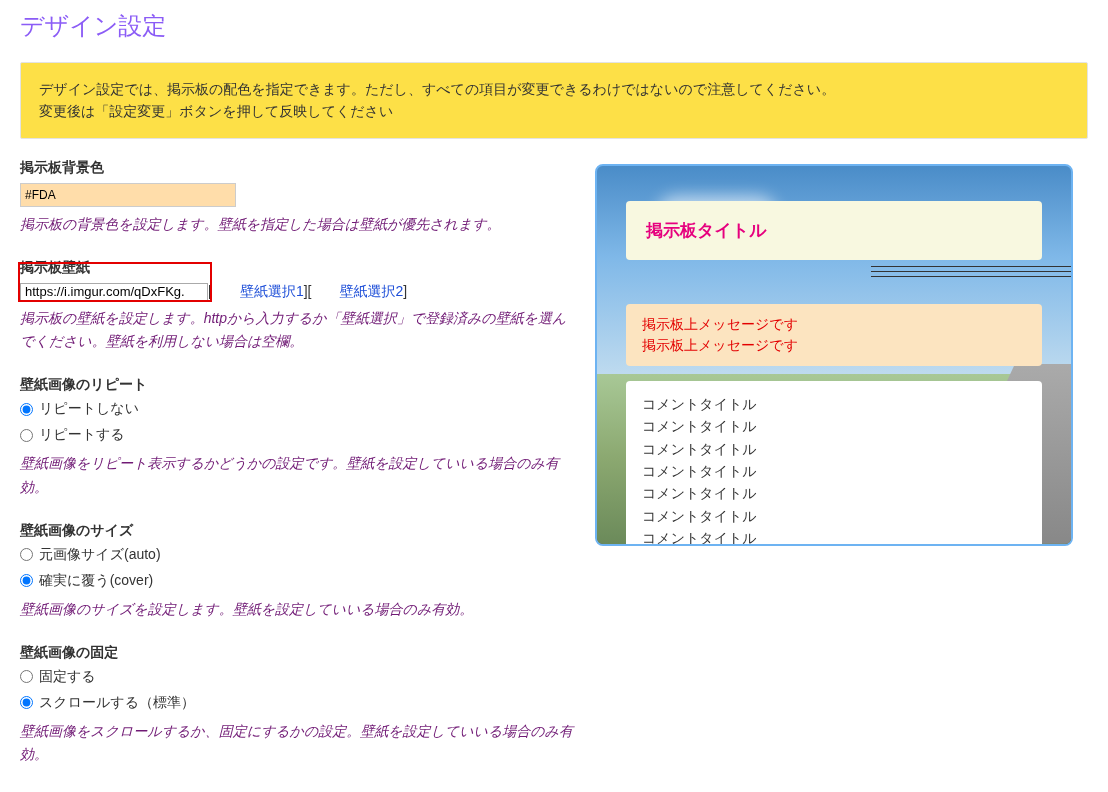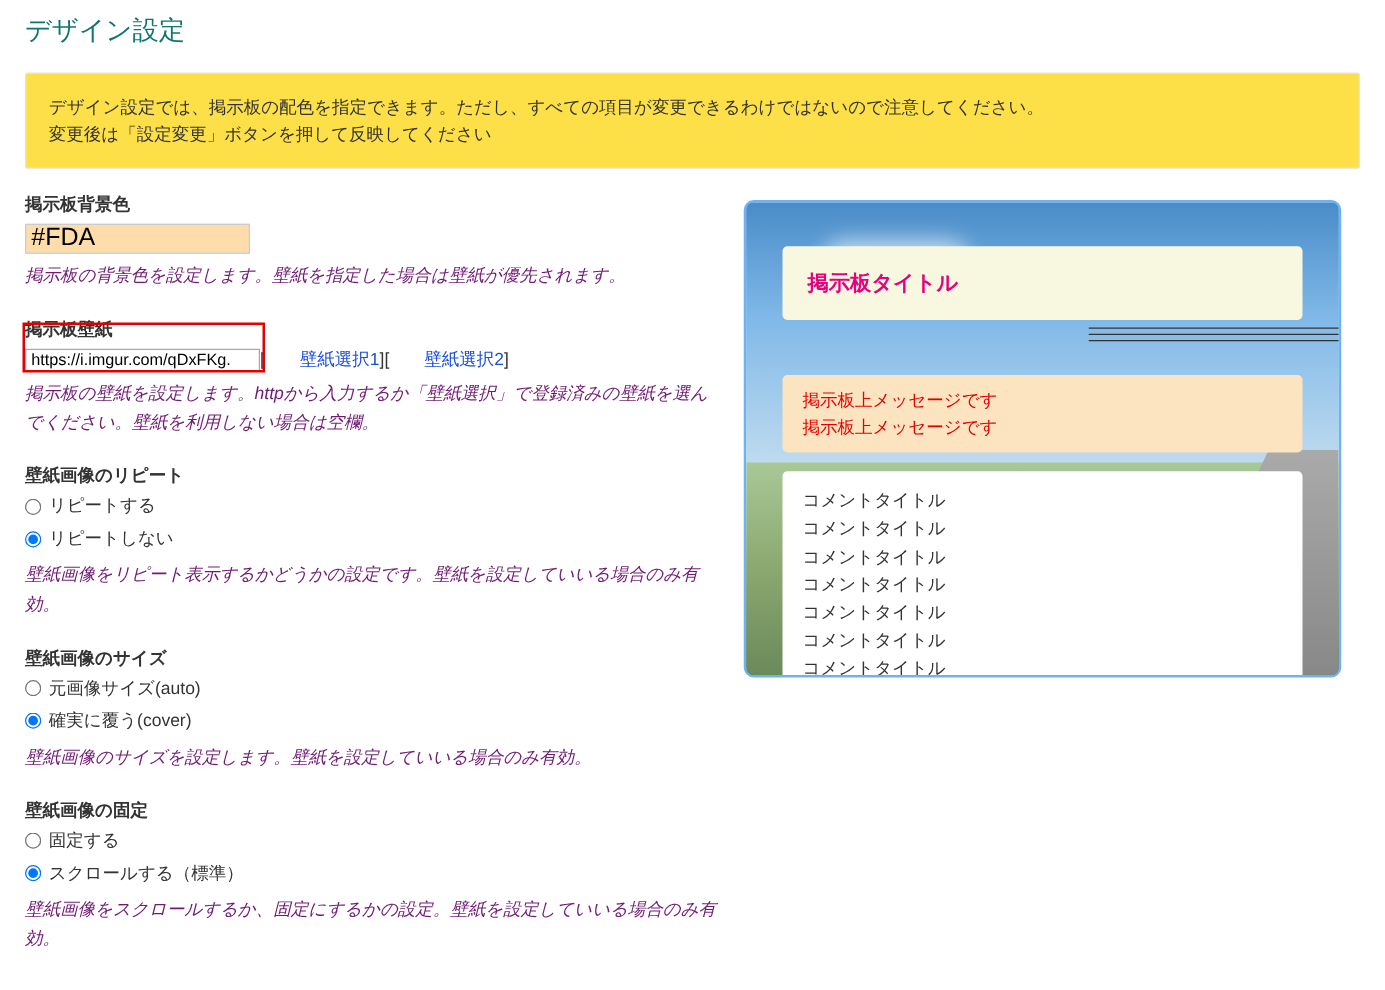--- a/index.html
+++ b/index.html
@@ -1,26 +1,26 @@
 <!DOCTYPE html>
 <html><head>
   <meta charset="utf-8">
   <style>
     * { margin: 0; padding: 0; box-sizing: border-box; }
     body { font-family: "Hiragino Kaku Gothic ProN", "Meiryo", sans-serif; font-size: 14px; color: #333; background: #fff; }
     .container { width: 1108px; padding: 10px 20px; }
-    .page-title { font-size: 21px; font-weight: normal; color: #0f766e; margin-bottom: 20px; }
+    .page-title { font-size: 24px; font-weight: normal; color: #8b5cf6; margin-bottom: 20px; }
     .info-box { background: #fde047; border: 1px solid #e3e3e3; padding: 15px 18px; border-radius: 2px; margin-bottom: 20px; line-height: 1.6; color: #333; }
     .content { display: flex; gap: 20px; }
     .left-col { flex: 0 0 555px; }
     .right-col { flex: 0 0 480px; padding-top: 5px; }
     .field-label { font-weight: bold; margin-bottom: 6px; font-size: 14px; }
     .field-group { margin-bottom: 22px; }
     .field-help { color: #701a75; margin-top: 6px; line-height: 1.7; font-style: italic; }
-    .bg-color-input { width: 180px; height: 24px; background: #FFDDAA; border: 1px solid #ccc; padding: 2px 4px; font-size: 20px; font-family: inherit; }
+    .bg-color-input { width: 216px; height: 24px; background: #FFDDAA; border: 1px solid #ccc; padding: 2px 4px; font-size: 12px; font-family: inherit; }
     .wallpaper-row { display: flex; align-items: center; position: relative; }
     .wallpaper-input { width: 188px; height: 18px; border: 1px solid #aaa; padding: 2px 4px; font-size: 13px; font-family: inherit; }
     .highlight-box { position: absolute; border: 2px solid #e30000; width: 194px; height: 40px; top: -21px; left: -2px; pointer-events: none; }
     .link-part { color: #1d4ed8; cursor: pointer; margin-left: 28px; }
     .bracket-text { color: #333; margin-left: 0px; }
     .radio-group { margin-top: 6px; }
     .radio-item { display: flex; align-items: center; margin-bottom: 8px; }
     .radio-item input { margin-right: 6px; }
     .preview-box { width: 478px; height: 382px; border: 2px solid #6db3f2; border-radius: 8px; background: linear-gradient(to bottom, #5a9fd8 0%, #7fb8e8 20%, #b8daf0 50%, #cfe4cc 60%, #a8c896 70%, #6b8a5a 85%, #5c5c5c 100%); padding: 35px 29px; position: relative; overflow: hidden; }
     .preview-sky { position: absolute; top: 0; left: 0; right: 0; height: 60%; background: linear-gradient(to bottom, #4a8cc8 0%, #7fb8e8 40%, #c8e0f0 100%); }
@@ -65,26 +65,26 @@
           <input class="wallpaper-input" type="text" value="https://i.imgur.com/qDxFKg." style="">
           <span class="bracket-text">[<span class="link-part">壁紙選択1</span>][<span class="link-part">壁紙選択2</span>]</span>
         </div>
         <div class="field-help">掲示板の壁紙を設定します。httpから入力するか「壁紙選択」で登録済みの壁紙を選んでください。壁紙を利用しない場合は空欄。</div>
       </div>
 
       <div class="field-group">
         <div class="field-label">壁紙画像のリピート</div>
         <div class="radio-group">
           <label class="radio-item">
+            <input type="radio" name="repeat" checked="" style="">
+            <span>リピートしない</span>
+          </label>
+          <label class="radio-item">
             <input type="radio" name="repeat" style="">
             <span>リピートする</span>
-          </label>
-          <label class="radio-item">
-            <input type="radio" name="repeat" checked="" style="">
-            <span>リピートしない</span>
           </label>
         </div>
         <div class="field-help">壁紙画像をリピート表示するかどうかの設定です。壁紙を設定していいる場合のみ有効。</div>
       </div>
 
       <div class="field-group">
         <div class="field-label">壁紙画像のサイズ</div>
         <div class="radio-group">
           <label class="radio-item">
             <input type="radio" name="size" style="">

